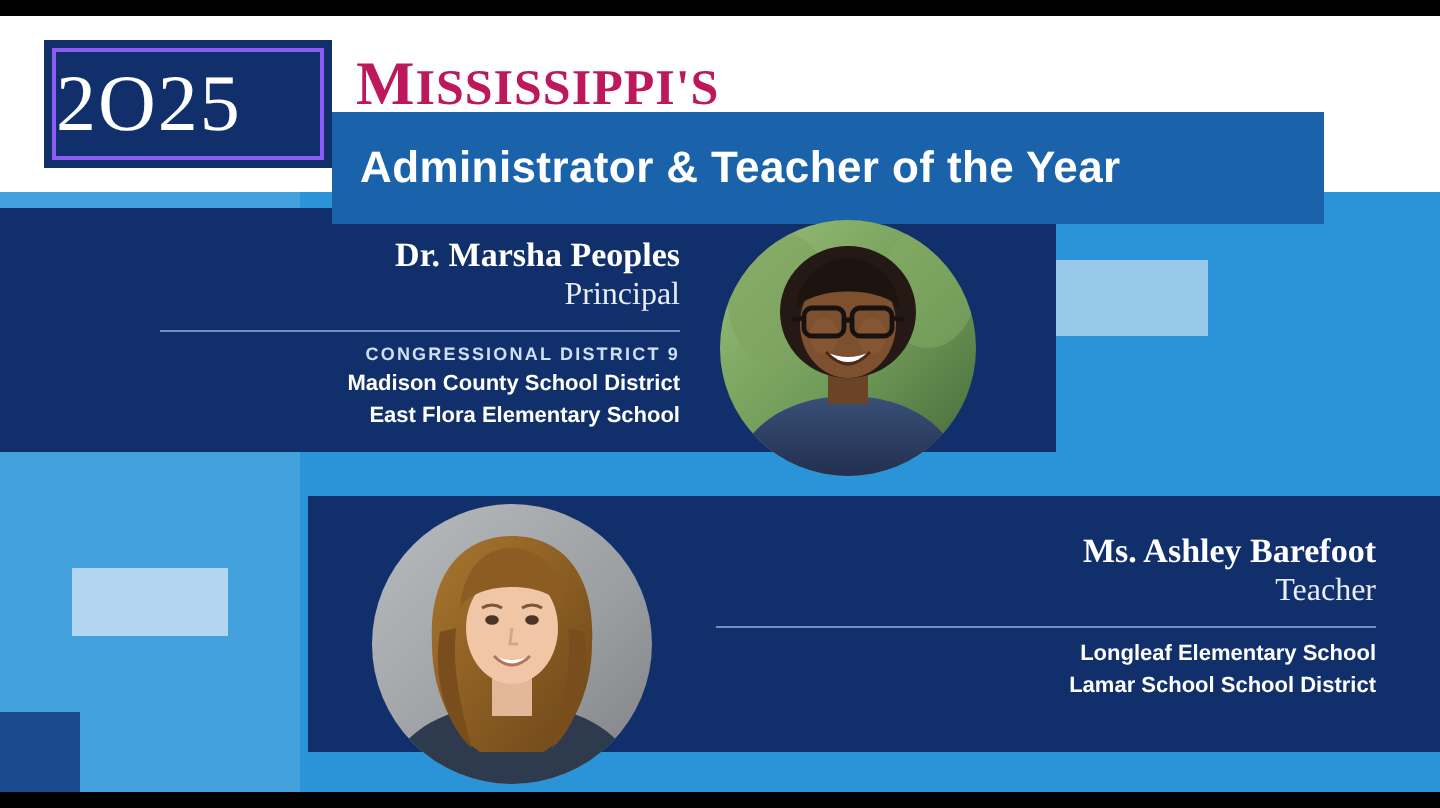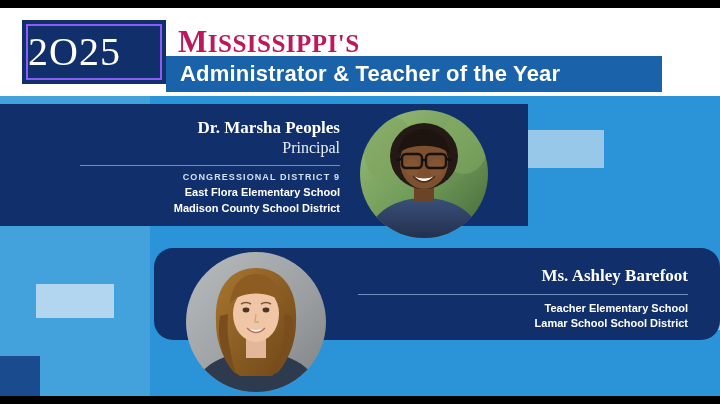--- a/index.html
+++ b/index.html
@@ -90,21 +90,21 @@
     font-family: "Liberation Serif", serif;
     font-size: 25px;
     font-weight: bold;
     letter-spacing: 0.5px;
     line-height: 1;
   }
   .state-line .cap { font-size: 31px; }
   .title-band {
     position: absolute;
     left: 166px; top: 48px;
-    width: 496px; height: 36px;
+    width: 496px; height: 56px;
     background: #1a63ab;
     display: flex;
     align-items: center;
   }
   .title-band .title-text {
     color: #ffffff;
     font-size: 22px;
     font-weight: bold;
     margin-left: 14px;
     letter-spacing: 0.2px;
@@ -116,21 +116,21 @@
     position: absolute;
     background: #11306b;
     z-index: 15;
   }
   .card.top {
     left: 0; top: 104px;
     width: 528px; height: 122px;
   }
   .card.bottom {
     left: 154px; top: 248px;
-    width: 566px; height: 92px; border-radius: 19px;
+    width: 566px; height: 128px;
   }
 
   .card-text {
     position: absolute;
     color: #ffffff;
   }
   .card.top .card-text {
     right: 188px;
     top: 14px;
     text-align: right;
@@ -217,22 +217,22 @@
       <span class="title-text">Administrator &amp; Teacher of the Year</span>
     </div>
   </div>
 
   <div class="card top">
     <div class="card-text">
       <div class="person-name">Dr. Marsha Peoples</div>
       <div class="person-role">Principal</div>
       <div class="rule"></div>
       <div class="district">CONGRESSIONAL DISTRICT 9</div>
+      <div class="school">Madison County School District</div>
       <div class="school">East Flora Elementary School</div>
-      <div class="school">Madison County School District</div>
     </div>
   </div>
 
   <div class="portrait p1">
     <svg viewBox="0 0 128 128" preserveAspectRatio="xMidYMid slice" aria-hidden="true">
       <defs>
         <linearGradient id="bg1" x1="0" y1="0" x2="1" y2="1">
           <stop offset="0%" stop-color="#9bbf7a"></stop>
           <stop offset="55%" stop-color="#6f9a57"></stop>
           <stop offset="100%" stop-color="#44663a"></stop>
@@ -268,22 +268,23 @@
       </g>
 
       <path d="M53 66 Q64 76 75 66 Q64 71 53 66 Z" fill="#ffffff"></path>
       <path d="M53 66 Q64 78 75 66" stroke="#4a2a18" stroke-width="1.6" fill="none"></path>
     </svg>
   </div>
 
   <div class="card bottom">
     <div class="card-text">
       <div class="person-name">Ms. Ashley Barefoot</div>
+      <div class="person-role">Teacher</div>
       <div class="rule"></div>
-      <div class="school">Teacher Elementary School</div>
+      <div class="school">Longleaf Elementary School</div>
       <div class="school">Lamar School School District</div>
     </div>
   </div>
 
   <div class="portrait p2">
     <svg viewBox="0 0 140 140" preserveAspectRatio="xMidYMid slice" aria-hidden="true">
       <defs>
         <linearGradient id="bg2" x1="0" y1="0" x2="1" y2="1">
           <stop offset="0%" stop-color="#b9bcbe"></stop>
           <stop offset="60%" stop-color="#9a9ea1"></stop>

